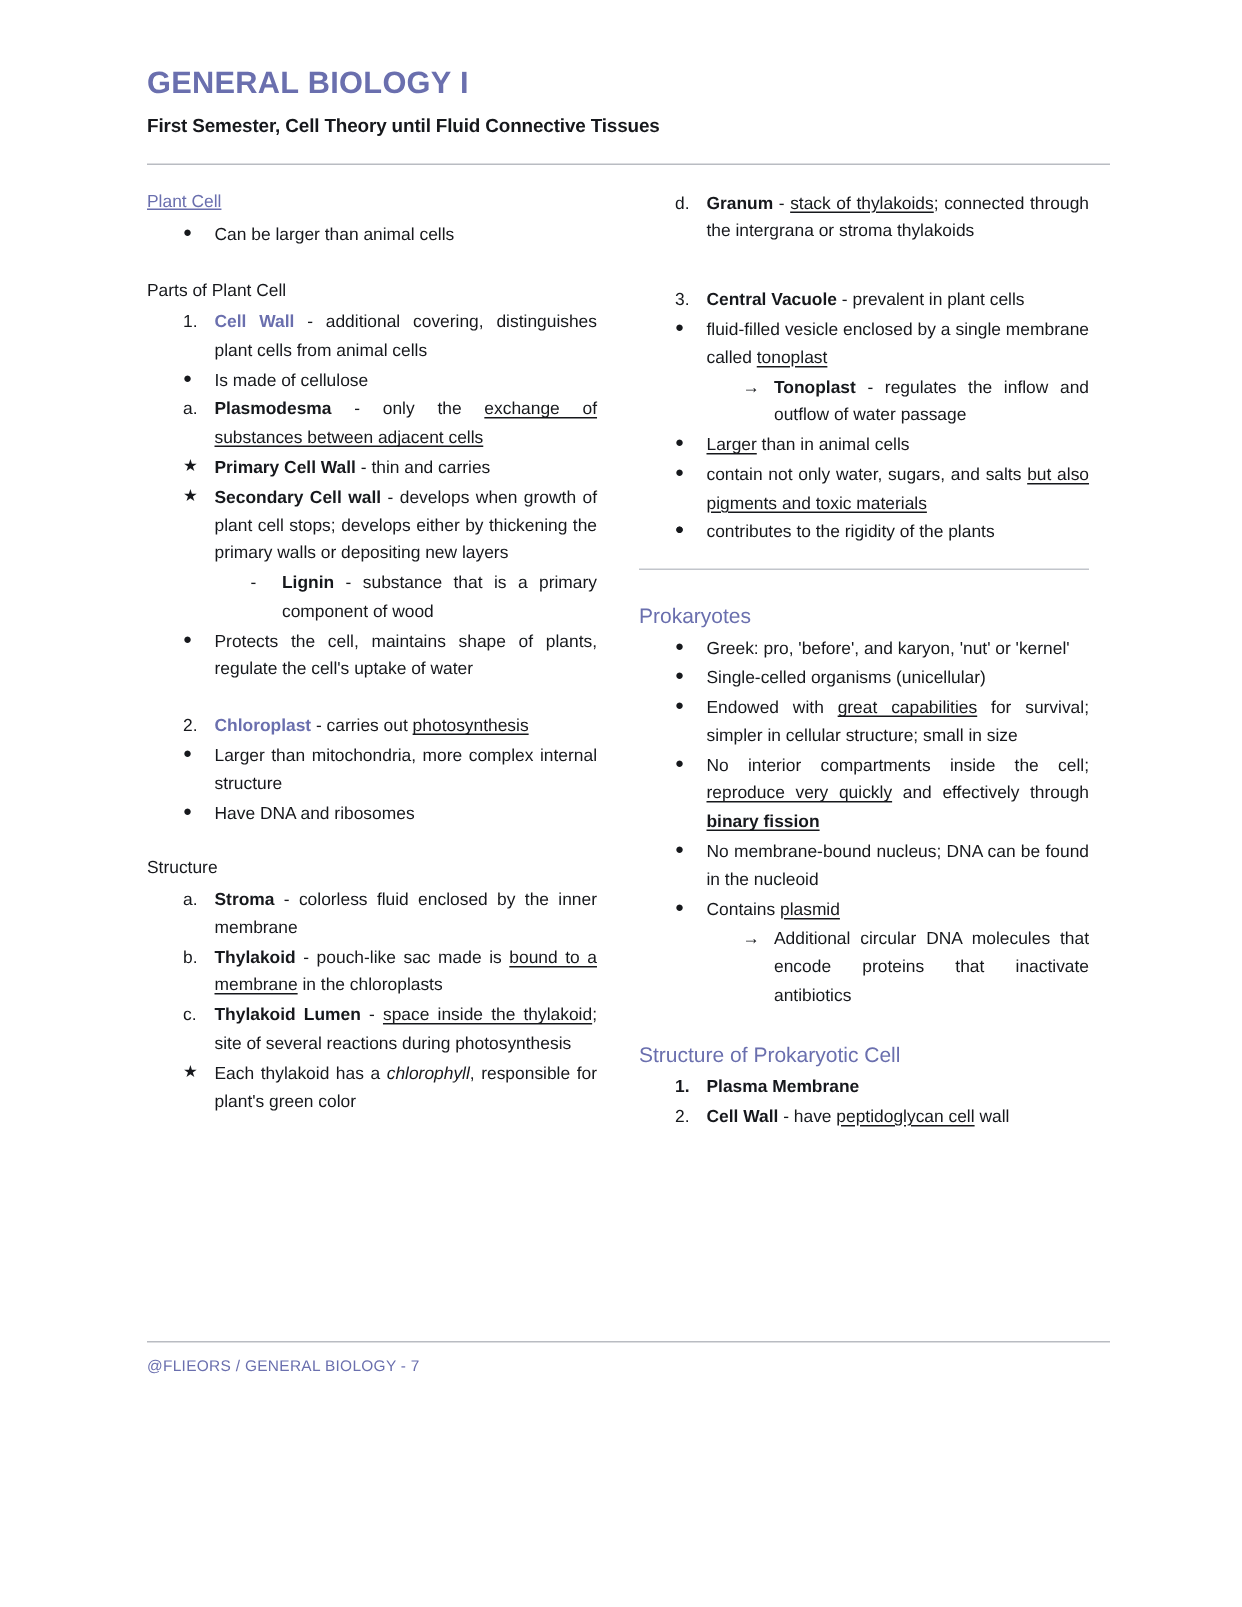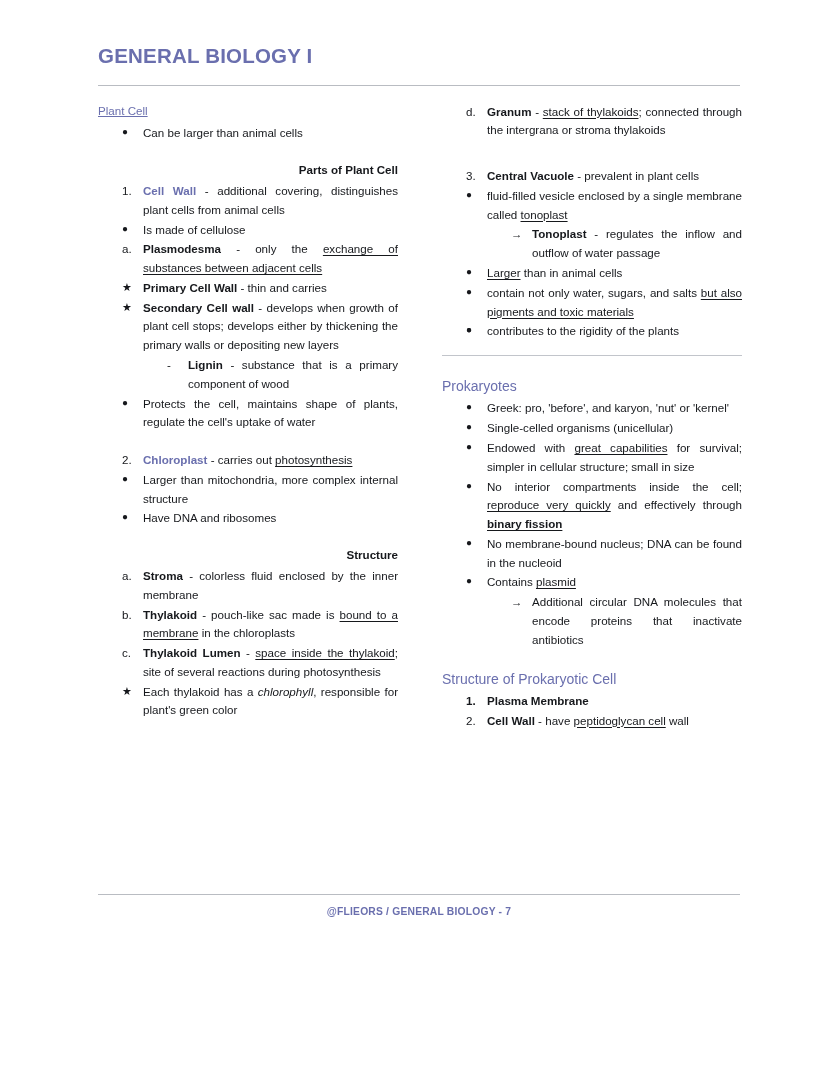--- a/index.html
+++ b/index.html
@@ -45,21 +45,21 @@
     height: 0;
   }
   .rule.col {
     border-top: 1.3px solid #c2c5cb;
     margin: 14px 0 20px 0;
   }
 
   
   .columns {
     display: flex;
-    gap: 44px;
+    gap: 28px;
     margin-top: 17px;
   }
   .col {
     width: 300px;
     flex: 0 0 300px;
   }
 
   
   .h-purple-ul {
     font-size: 11.6px;
@@ -72,24 +72,23 @@
   .h-purple {
     font-size: 14px;
     color: #6a6fae;
     font-weight: normal;
     margin: 0 0 3px 0;
     line-height: 1.45;
   }
   .h-black {
     font-size: 11.6px;
     color: #16181c;
-    font-weight: bold;
+    font-weight: normal;
     margin: 0 0 3px 0;
     line-height: 1.45;
-    text-align: right;
   }
   .gap-m { height: 18px; }
   .gap-l { height: 26px; }
 
   
   .li {
     position: relative;
     font-size: 11.6px;
     line-height: 1.62;
     color: #16181c;
@@ -139,34 +138,34 @@
     left: 98px;
     right: 88px;
     bottom: 30px;
   }
   .footer-rule {
     border: 0;
     border-top: 1.3px solid #b9bcc2;
     margin: 0 0 11px 0;
   }
   .footer-text {
-    text-align: center;
     font-size: 10.3px;
-    font-weight: bold;
+    font-weight: normal;
     color: #6a6fae;
     letter-spacing: 0.2px;
   }
 </style>
 </head>
 <body>
 
 <div class="page">
 
   <div>
     <h1 class="doc-title">GENERAL BIOLOGY I</h1>
+    <div class="doc-subtitle">First Semester, Cell Theory until Fluid Connective Tissues</div>
   </div>
   <hr class="rule">
 
   <div class="columns">
 
     <div class="col">
 
       <div class="h-purple-ul">Plant Cell</div>
 
       <div class="li lvl1">

